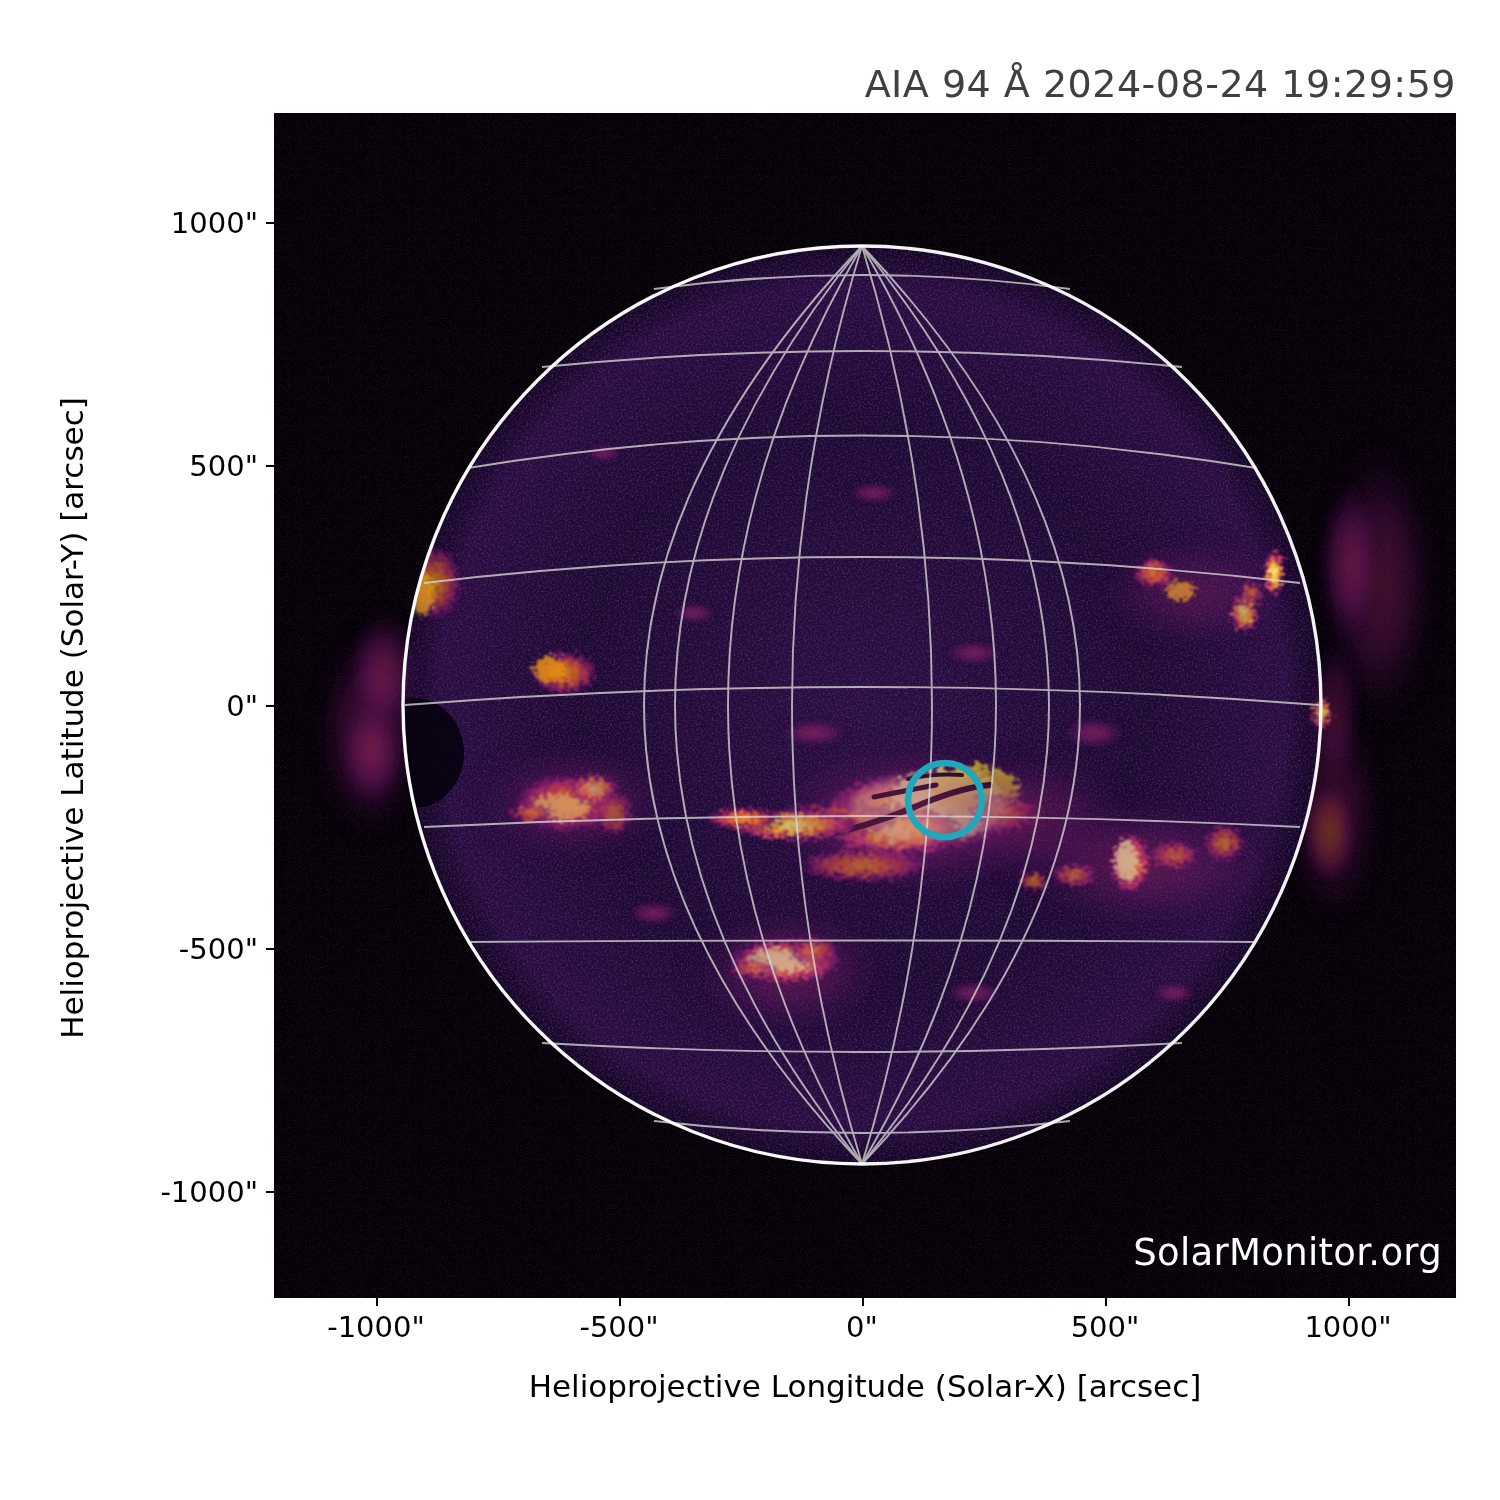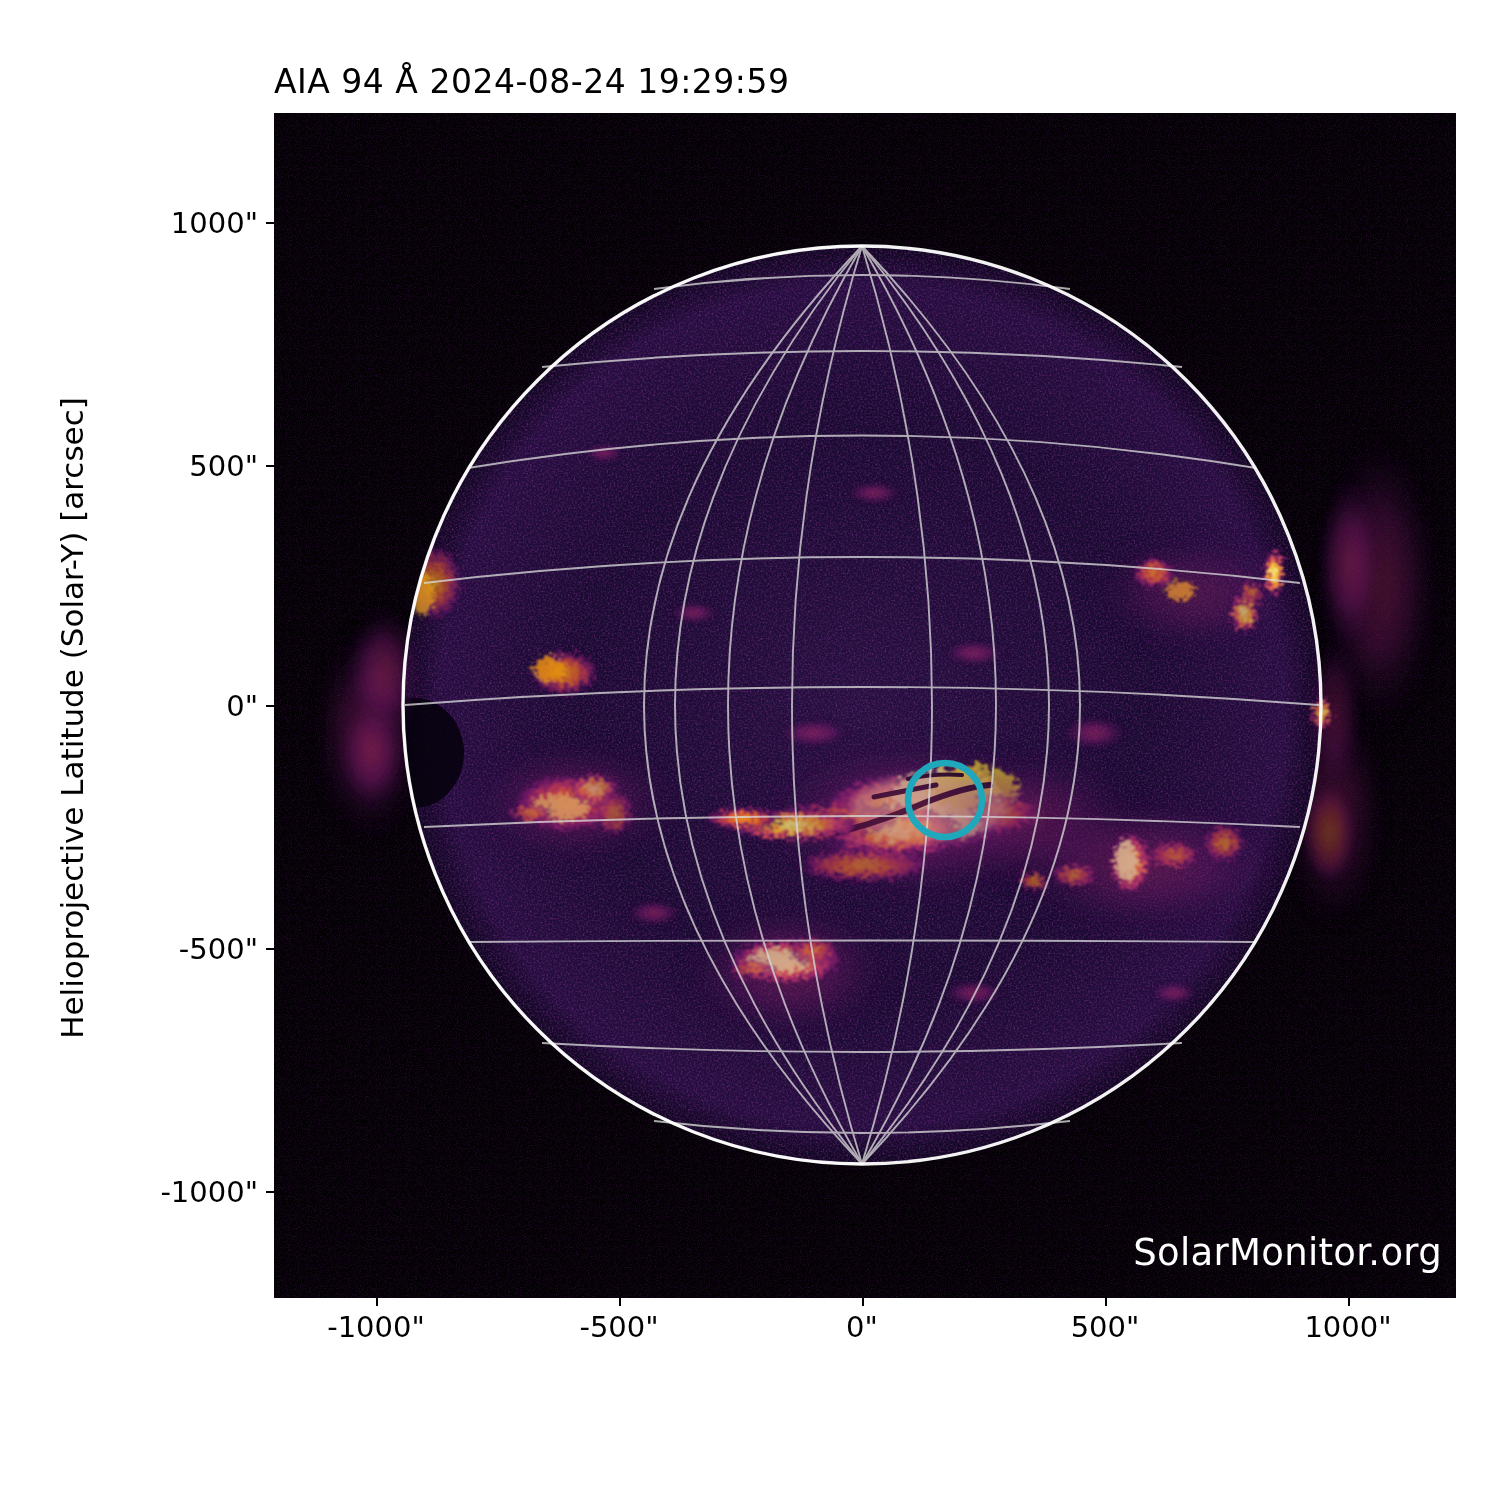--- a/index.html
+++ b/index.html
@@ -21,23 +21,23 @@
     width: 1500px;
     height: 1500px;
     background: #ffffff;
   }
 
   #title {
     position: absolute;
     left: 274px;
     top: 62px;
     width: 1182px;
-    text-align: left;
-    font-size: 33px;
-    color: #000000;
+    text-align: right;
+    font-size: 38px;
+    color: #404040;
     font-family: "DejaVu Sans", sans-serif;
     letter-spacing: 0.5px;
     white-space: nowrap;
   }
 
   #plot-area {
     position: absolute;
     left: 274px;
     top: 113px;
     width: 1182px;
@@ -390,14 +390,15 @@
     <div class="ytick-mark" style="left:266px; top:1191px;"></div>
 
     <div class="ytick-label" style="left:110px; top:223px; width:148px;">1000"</div>
     <div class="ytick-label" style="left:110px; top:466px; width:148px;">500"</div>
     <div class="ytick-label" style="left:110px; top:706px; width:148px;">0"</div>
     <div class="ytick-label" style="left:110px; top:949px; width:148px;">-500"</div>
     <div class="ytick-label" style="left:110px; top:1192px; width:148px;">-1000"</div>
   </div>
 
   <div id="ylabel">Helioprojective Latitude (Solar-Y) [arcsec]</div>
+  <div id="xlabel">Helioprojective Longitude (Solar-X) [arcsec]</div>
 
 </div>
 
 </body></html>

